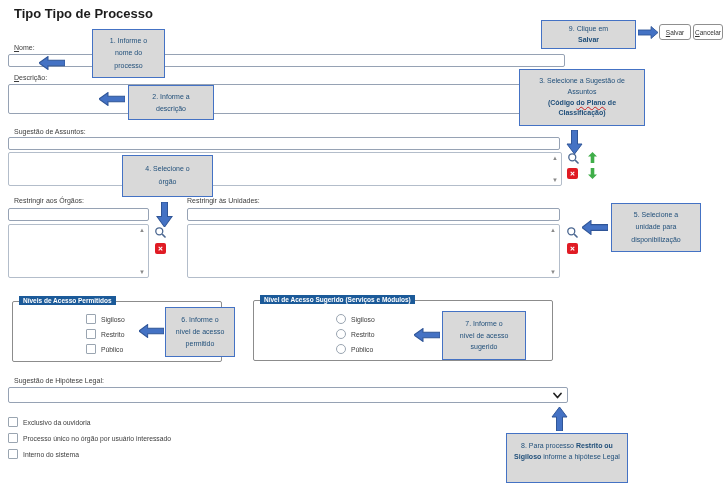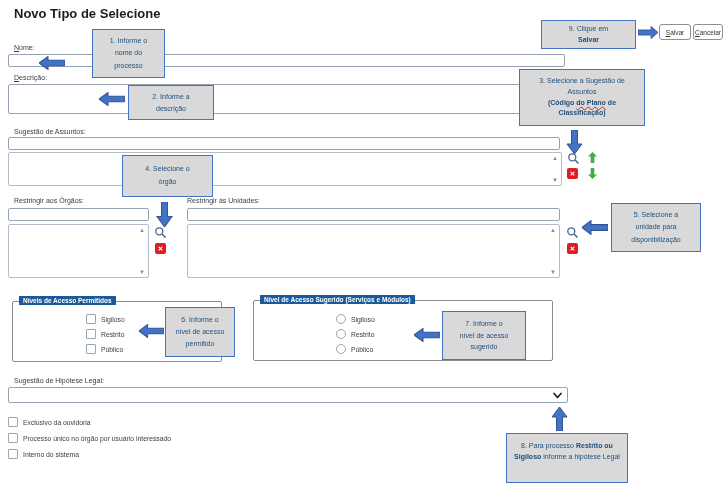--- a/index.html
+++ b/index.html
@@ -42,21 +42,21 @@
   .rd{width:8px;height:8px;border:1px solid #9aa5b1;border-radius:50%;background:#fff;flex:0 0 auto;}
   .select{background:#fff;border:1px solid #96a2b4;border-radius:2px;box-sizing:border-box;}
   .chev{position:absolute;right:5px;top:4px;width:9px;height:7px;}
   .chev svg{display:block;width:100%;height:100%;}
 </style>
 </head>
 <body>
 
 <div id="screen">
 
-  <div class="abs title" style="left:14px;top:6px;">Novo Tipo de Selecione</div>
+  <div class="abs title" style="left:14px;top:6px;">Tipo Tipo de Processo</div>
 
   <div class="abs btn" style="left:659px;top:24px;width:32px;height:16px;">
     <span><span class="u">S</span><span>alvar</span></span>
   </div>
   <div class="abs btn" style="left:693px;top:24px;width:30px;height:16px;">
     <span><span class="u">C</span><span>ancelar</span></span>
   </div>
 
   <div class="abs callout" style="left:541px;top:20px;width:95px;height:29px;line-height:1.55;">
     <span>9. Clique em</span>

